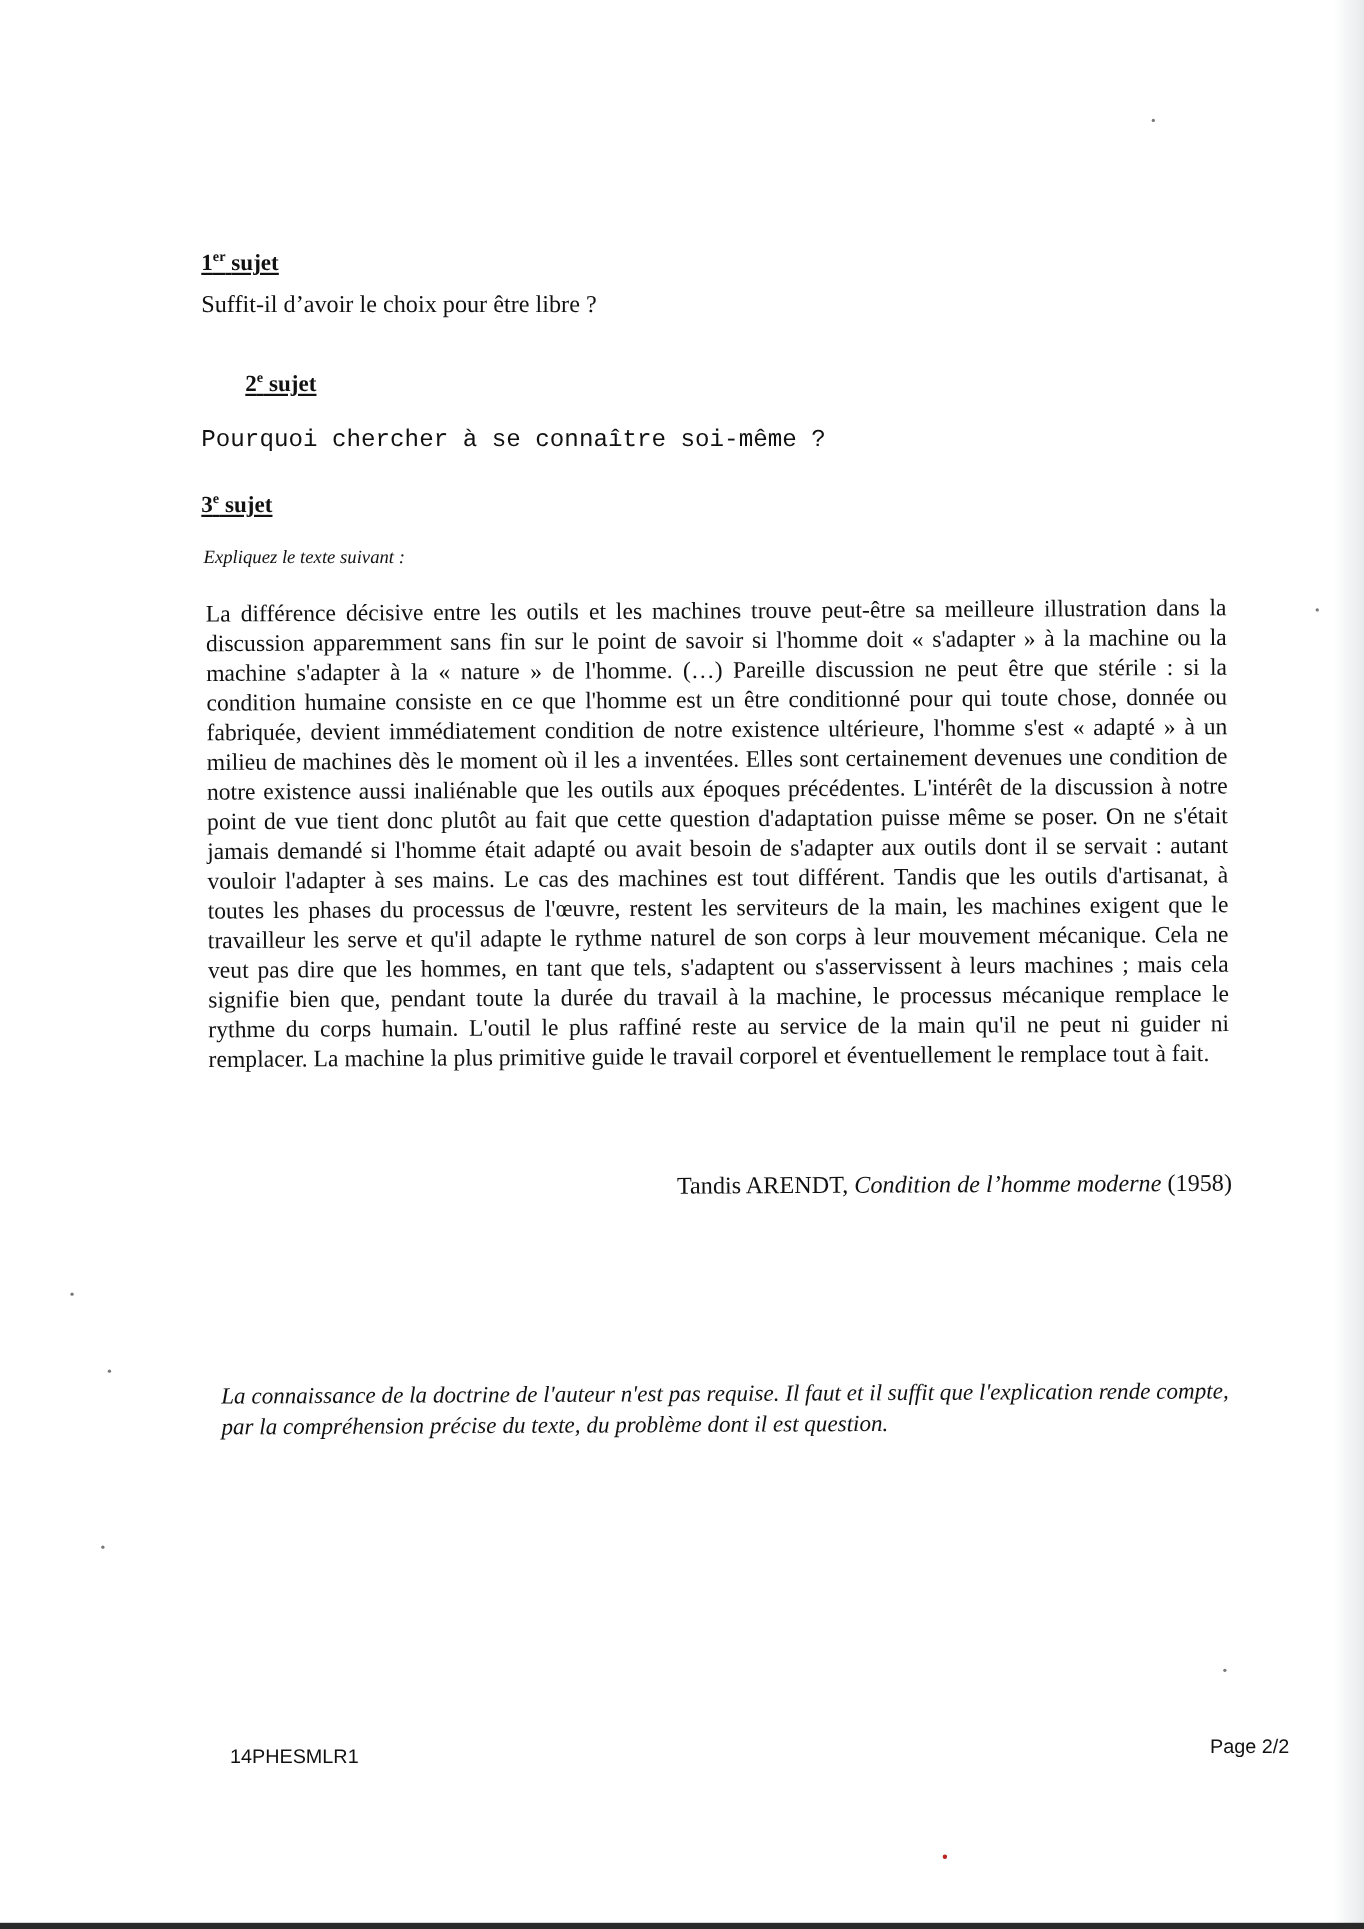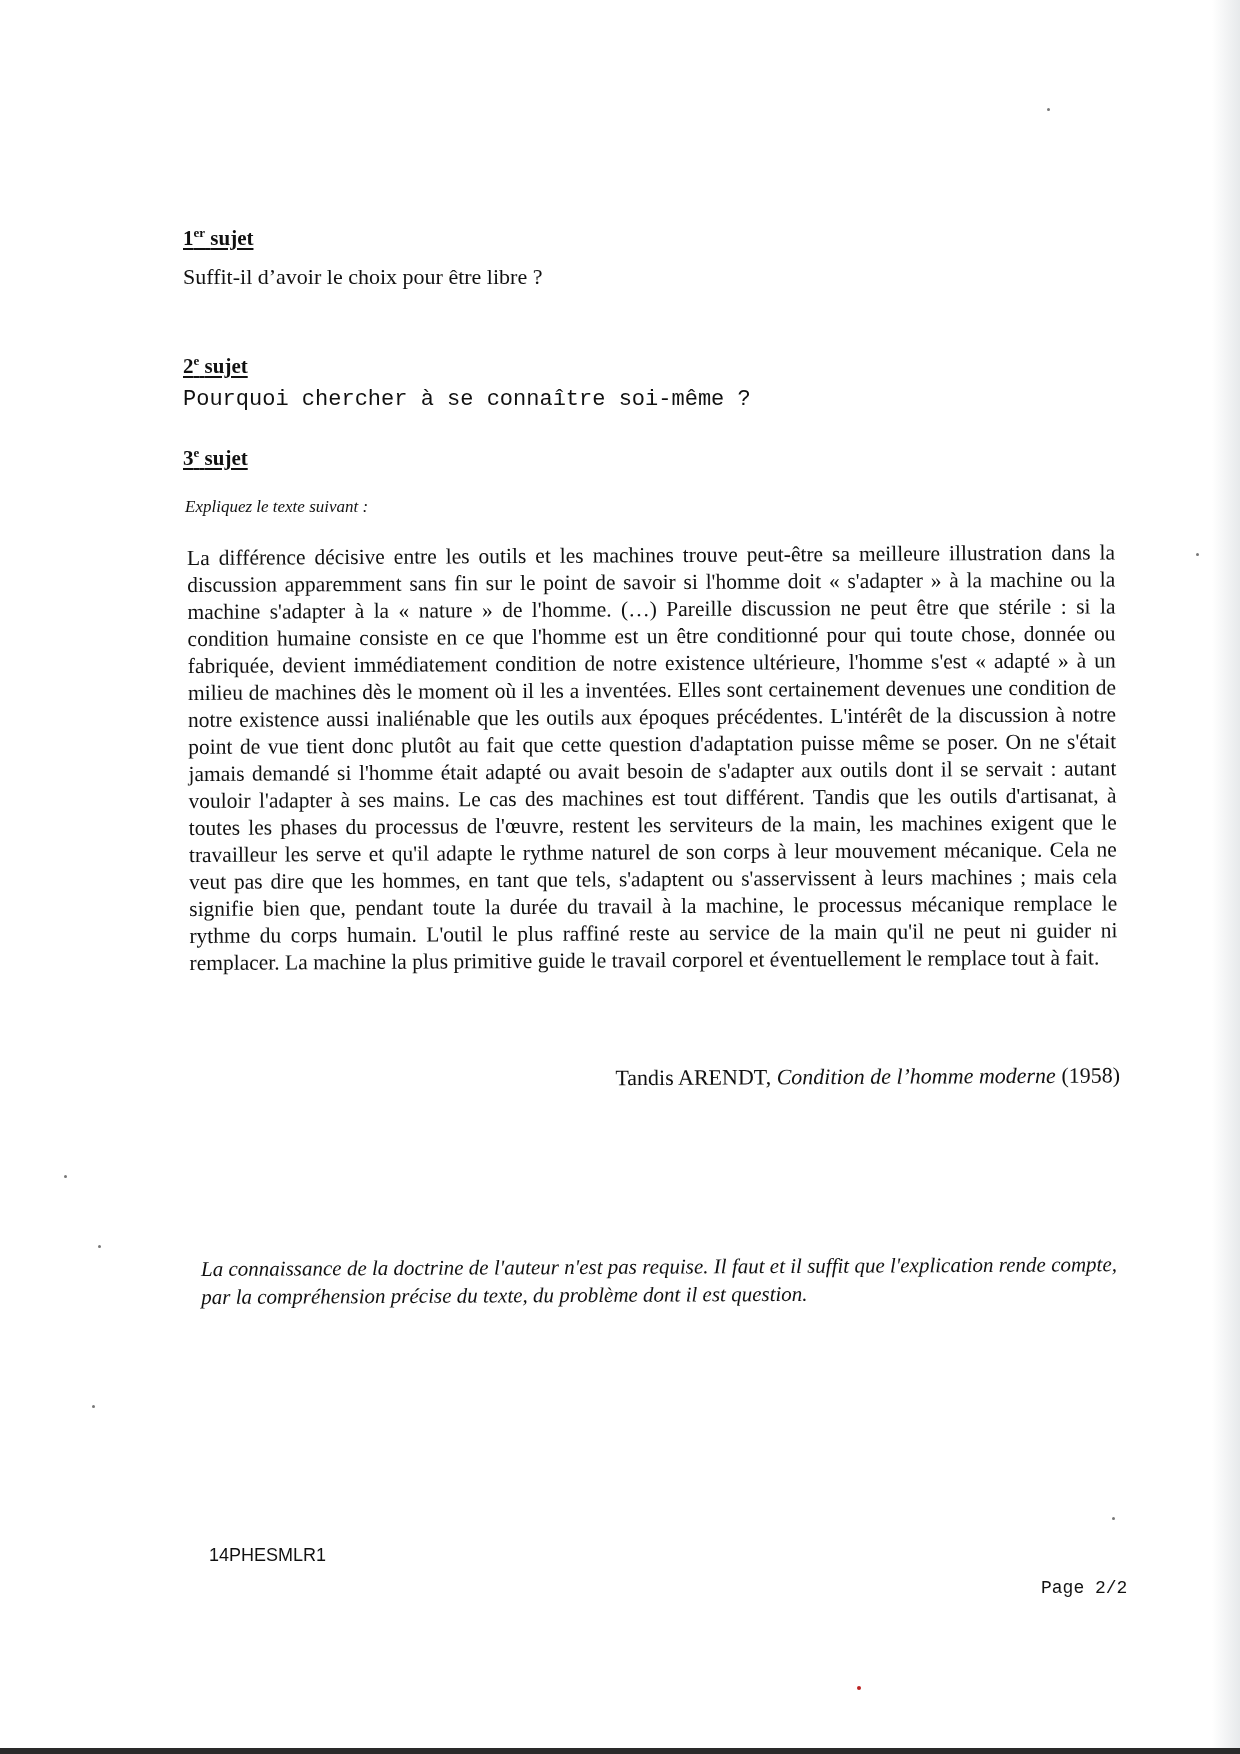--- a/index.html
+++ b/index.html
@@ -39,40 +39,40 @@
     position: absolute; left: 548px; top: 1064px; width: 572px;
     text-align: right; font-size: 22px; transform: rotate(-0.3deg);
   }
   .citation .work { font-style: italic; }
   .note {
     position: absolute; left: 201px; top: 1255px; width: 930px;
     font-size: 21px; line-height: 28px; font-style: italic;
     transform: rotate(-0.3deg); transform-origin: left top;
   }
   .footer-code {
-    position: absolute; left: 209px; top: 1545px;
+    position: absolute; left: 209px; top: 1587px;
     font-family: "Liberation Sans", sans-serif; font-size: 18px;
   }
   .footer-page {
-    position: absolute; left: 1041px; top: 1578px;
-    font-family: Liberation Mono, monospace; font-size: 18px;
+    position: absolute; left: 1100px; top: 1578px;
+    font-family: Liberation Sans, sans-serif; font-size: 18px;
   }
   .speck { position: absolute; width: 3px; height: 3px; border-radius: 50%; background: #777; }
   .speck.red { background: #b22; width: 4px; height: 4px; }
 </style>
 </head>
 <body>
 
 <div class="scan-edge"></div>
 <div class="bottom-edge"></div>
 
 <div class="heading" style="top:225px;"><span>1</span><sup>er</sup> <span>sujet</span></div>
 <div class="question" style="top:264px;">Suffit-il d’avoir le choix pour être libre ?</div>
 
-<div class="heading" style="top:353px;"><span>2</span><sup>e</sup> <span>sujet</span></div>
+<div class="heading" style="top:335px;margin-left:40px;"><span>2</span><sup>e</sup> <span>sujet</span></div>
 <div class="question" style="top:387px;font-family:Liberation Mono, monospace;">Pourquoi chercher à se connaître soi-même ?</div>
 
 <div class="heading" style="top:445px;"><span>3</span><sup>e</sup> <span>sujet</span></div>
 <div class="instruction">Expliquez le texte suivant :</div>
 
 <div class="passage">
   <p>La différence décisive entre les outils et les machines trouve peut-être sa meilleure illustration dans la discussion apparemment sans fin sur le point de savoir si l'homme doit « s'adapter » à la machine ou la machine s'adapter à la « nature » de l'homme. (…) Pareille discussion ne peut être que stérile : si la condition humaine consiste en ce que l'homme est un être conditionné pour qui toute chose, donnée ou fabriquée, devient immédiatement condition de notre existence ultérieure, l'homme s'est « adapté » à un milieu de machines dès le moment où il les a inventées. Elles sont certainement devenues une condition de notre existence aussi inaliénable que les outils aux époques précédentes. L'intérêt de la discussion à notre point de vue tient donc plutôt au fait que cette question d'adaptation puisse même se poser. On ne s'était jamais demandé si l'homme était adapté ou avait besoin de s'adapter aux outils dont il se servait : autant vouloir l'adapter à ses mains. Le cas des machines est tout différent. Tandis que les outils d'artisanat, à toutes les phases du processus de l'œuvre, restent les serviteurs de la main, les machines exigent que le travailleur les serve et qu'il adapte le rythme naturel de son corps à leur mouvement mécanique. Cela ne veut pas dire que les hommes, en tant que tels, s'adaptent ou s'asservissent à leurs machines ; mais cela signifie bien que, pendant toute la durée du travail à la machine, le processus mécanique remplace le rythme du corps humain. L'outil le plus raffiné reste au service de la main qu'il ne peut ni guider ni remplacer. La machine la plus primitive guide le travail corporel et éventuellement le remplace tout à fait.</p>
 </div>
 
 <div class="citation">

